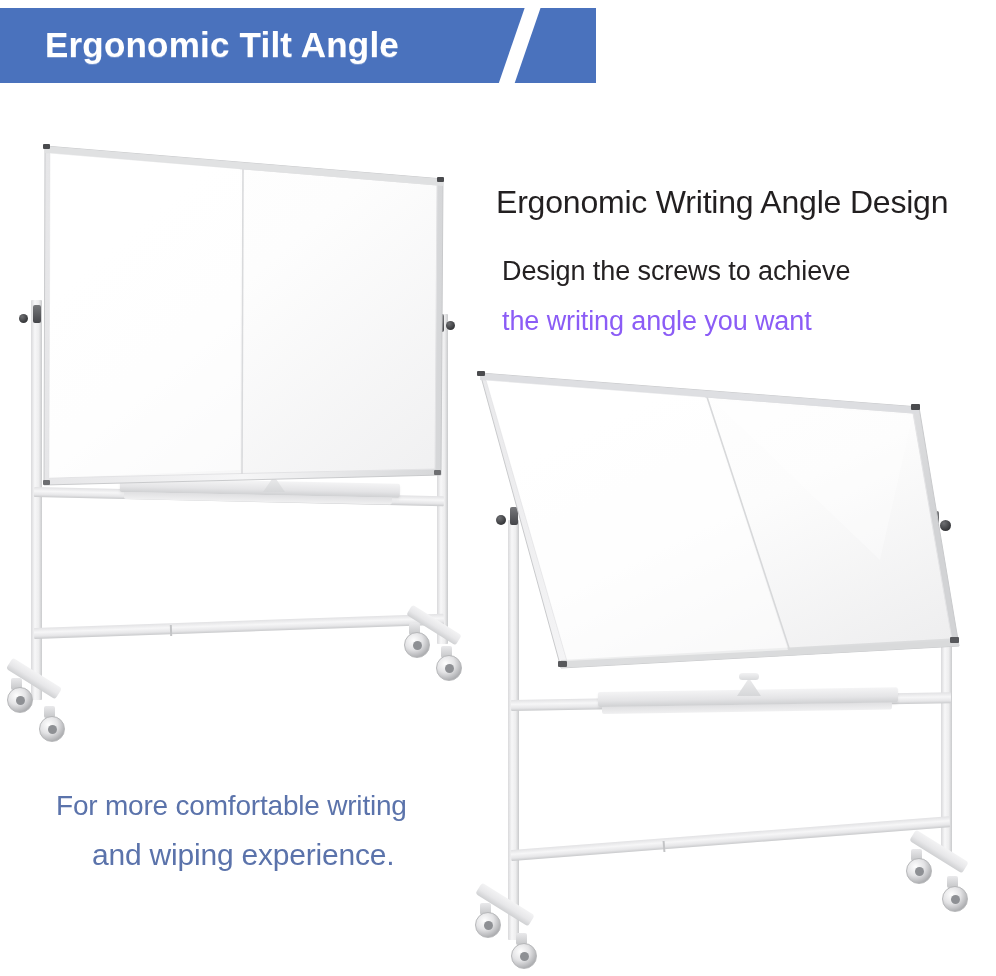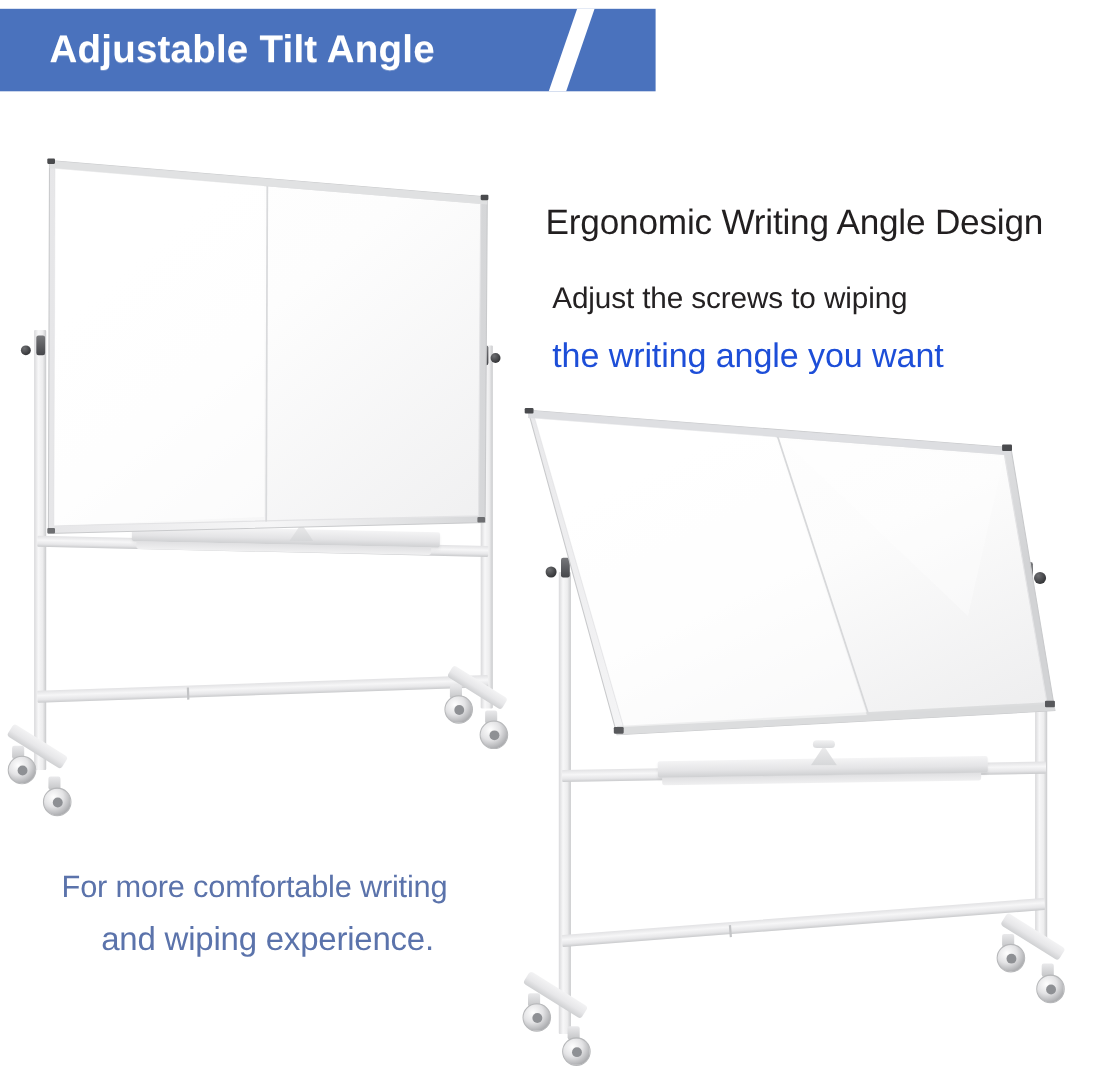--- a/index.html
+++ b/index.html
@@ -43,21 +43,21 @@
     font-size:32px;color:#221f20;
     white-space:nowrap;letter-spacing:-0.2px;
   }
   .copy-line1{
     position:absolute;left:502px;top:256px;
     font-size:27px;color:#242122;
     white-space:nowrap;letter-spacing:-0.1px;
   }
   .copy-line2{
     position:absolute;left:502px;top:306px;
-    font-size:31px;color:#1d4ed8;
+    font-size:27px;color:#8b5cf6;
     white-space:nowrap;letter-spacing:-0.1px;
   }
 
   
   .blue-line1{
     position:absolute;left:56px;top:790px;
     font-size:28px;color:#5b73ab;
     white-space:nowrap;letter-spacing:-0.2px;
   }
   .blue-line2{
@@ -119,21 +119,21 @@
     border-radius:2px;
   }
 </style>
 </head>
 <body>
 
 <div id="stage">
 
   <div class="banner">
     <div class="banner-slash"></div>
-    <div class="banner-title">Adjustable Tilt Angle</div>
+    <div class="banner-title">Ergonomic Tilt Angle</div>
   </div>
 
   <div>
 
     <div class="post" style="left:31px;top:300px;width:11px;height:400px;"></div>
 
     <div class="post" style="left:437px;top:314px;width:11px;height:330px;"></div>
 
     <div class="bar-h" style="left:34px;top:487px;width:410px;height:10px;
                 transform:rotate(1.3deg);transform-origin:left center;"></div>
@@ -198,21 +198,21 @@
     <div class="caster" style="left:39px;top:716px;"></div>
 
     <div class="foot" style="left:405px;top:619px;width:58px;height:12px;transform:rotate(32deg);transform-origin:center;"></div>
     <div class="caster-stem" style="left:409px;top:623px;"></div>
     <div class="caster" style="left:404px;top:632px;"></div>
     <div class="caster-stem" style="left:441px;top:646px;"></div>
     <div class="caster" style="left:436px;top:655px;"></div>
   </div>
 
   <div class="copy-head">Ergonomic Writing Angle Design</div>
-  <div class="copy-line1">Adjust the screws to wiping</div>
+  <div class="copy-line1">Design the screws to achieve</div>
   <div class="copy-line2">the writing angle you want</div>
 
   <div>
 
     <div class="post" style="left:508px;top:520px;width:11px;height:420px;"></div>
 
     <div class="post" style="left:941px;top:640px;width:11px;height:220px;"></div>
 
     <div class="bar-h" style="left:511px;top:700px;width:440px;height:11px;
                 transform:rotate(-1.0deg);transform-origin:left center;"></div>

